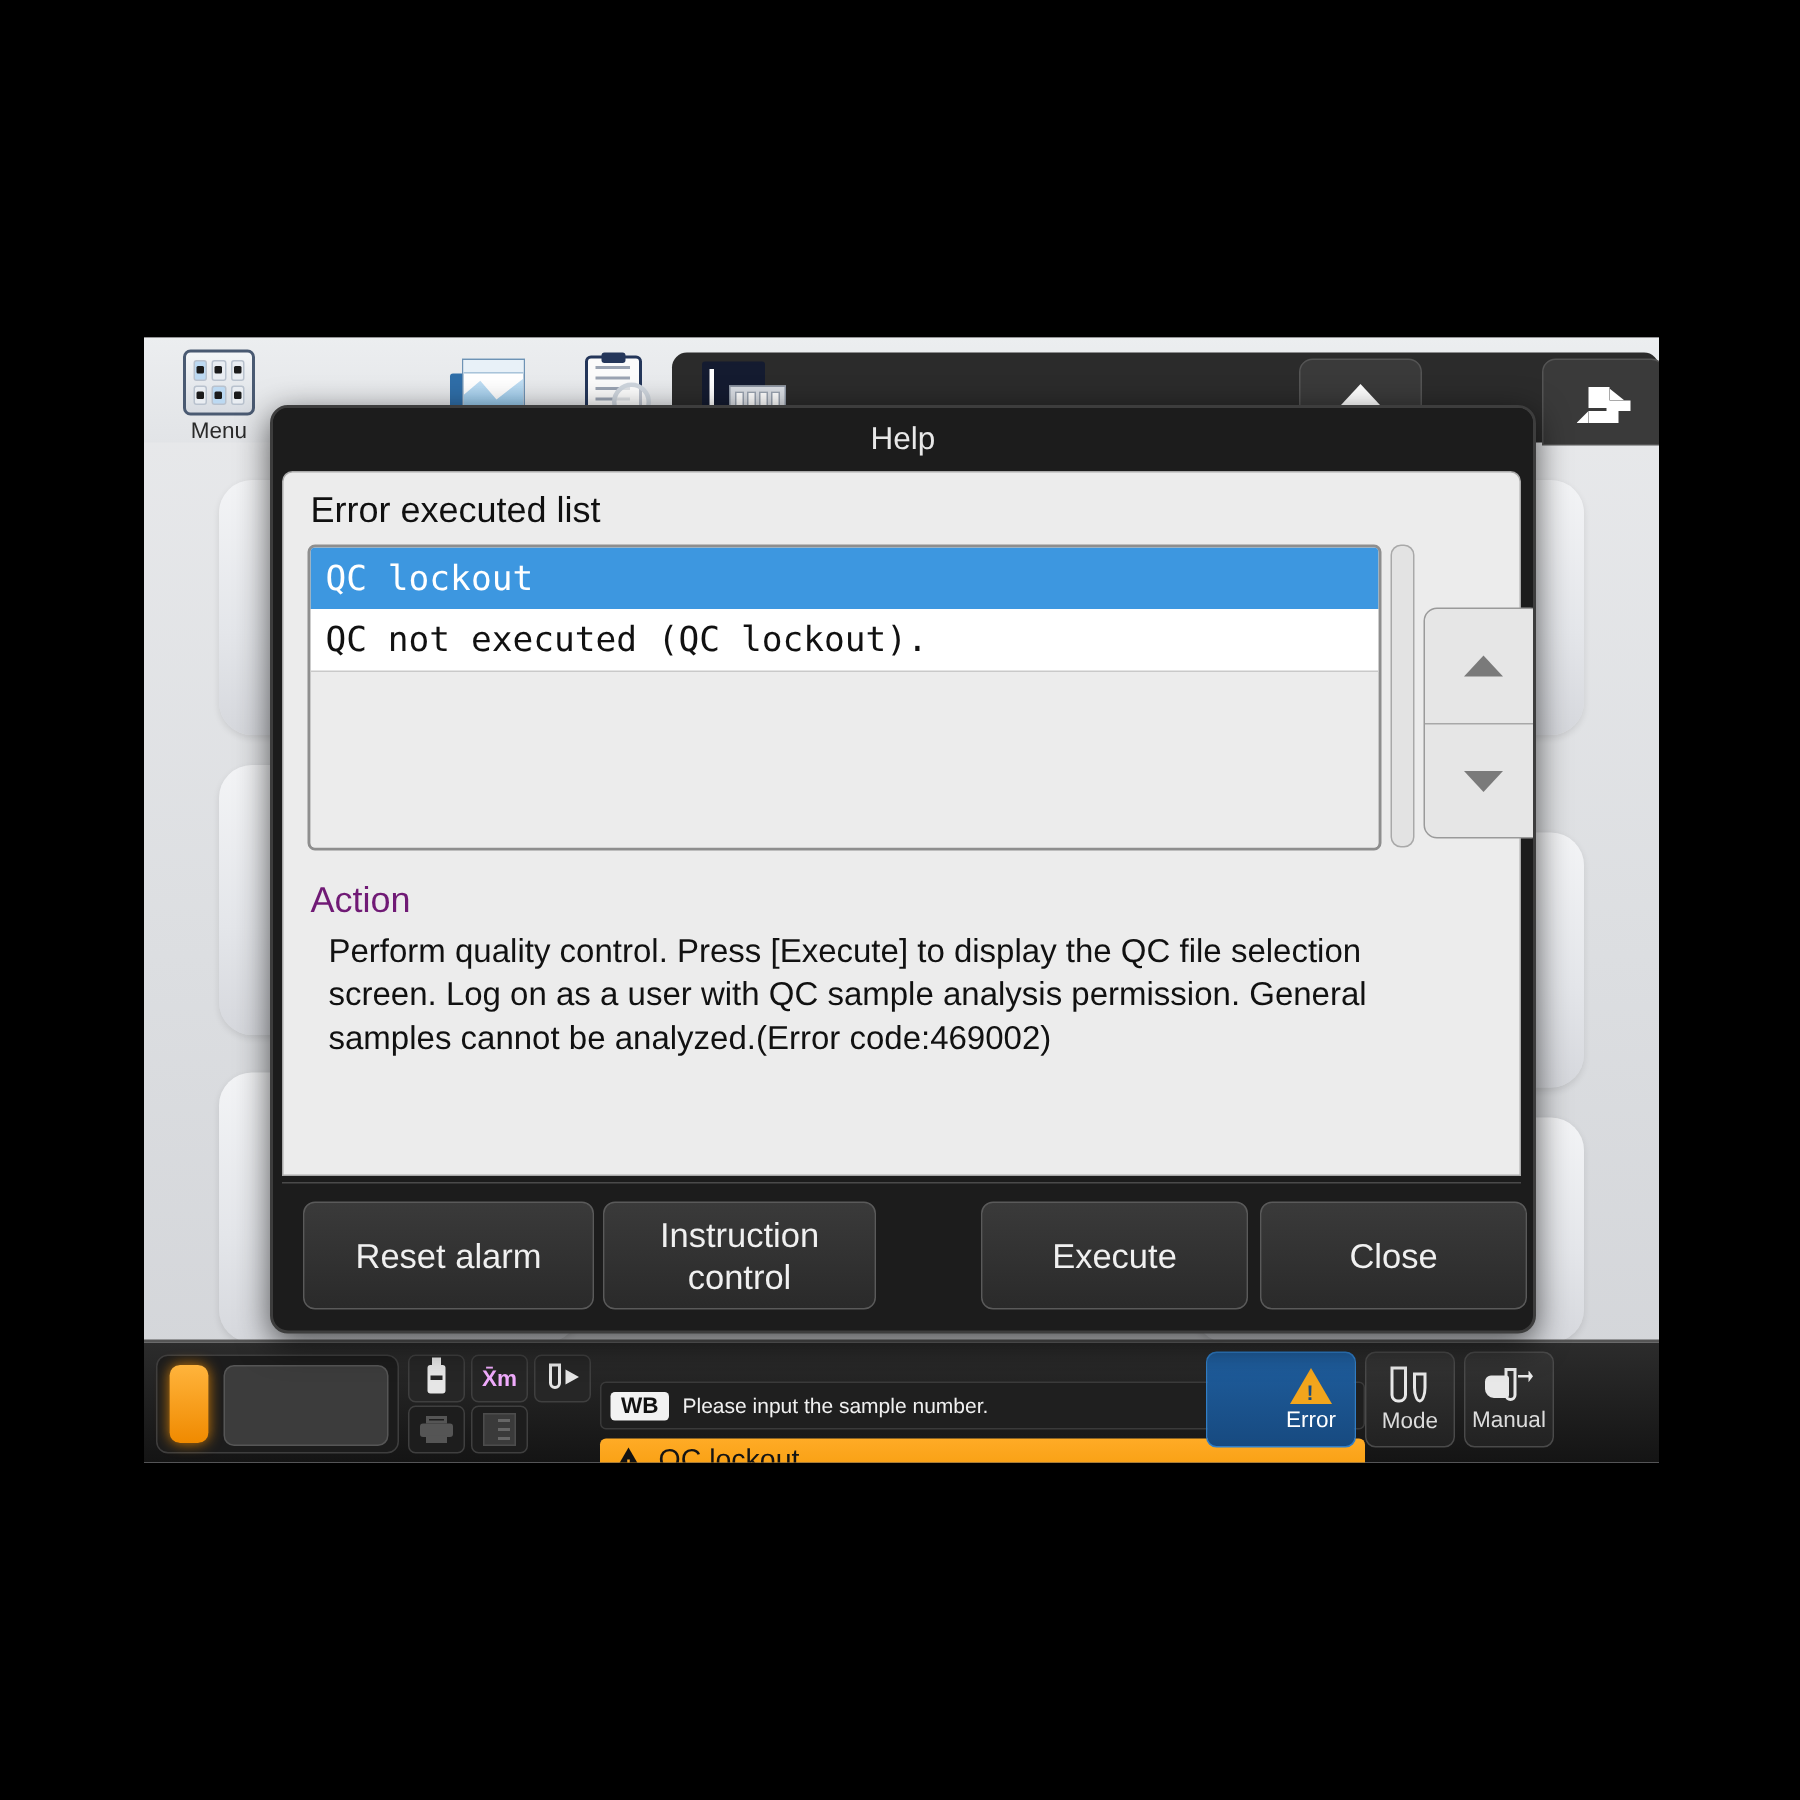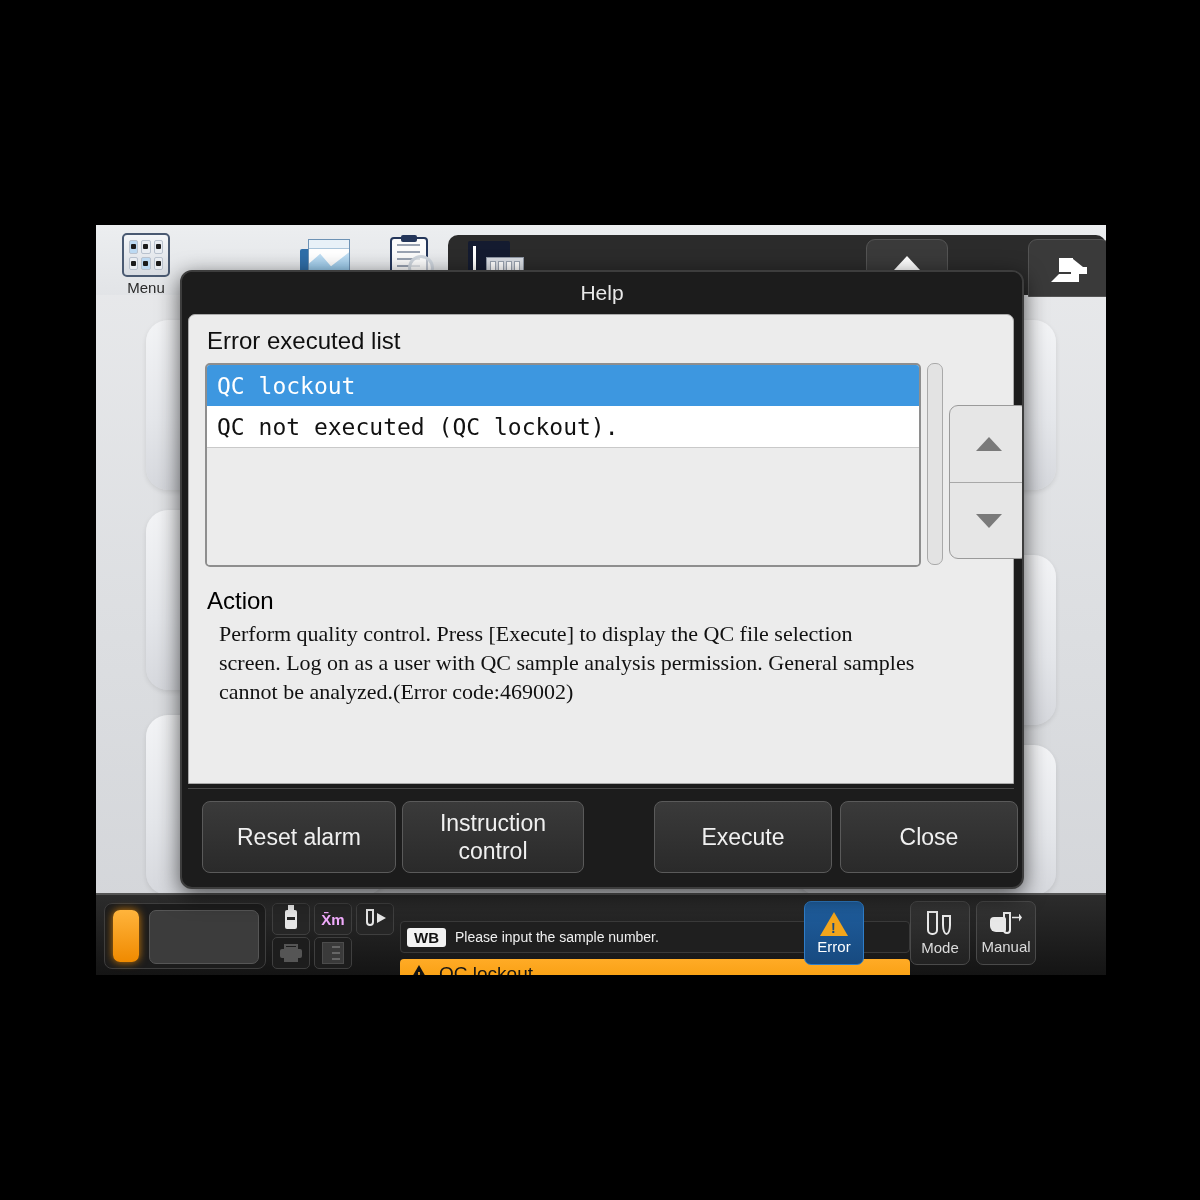--- a/index.html
+++ b/index.html
@@ -129,21 +129,21 @@
     border-radius:4px;display:flex;align-items:center;padding:0 8px;}
   .warn-tri{width:0;height:0;border-left:11px solid transparent;border-right:11px solid transparent;
     border-bottom:19px solid #111;position:relative;margin-right:9px;}
   .warn-tri::after{content:"!";position:absolute;left:-2px;top:5px;color:#ffab26;font-size:12px;font-weight:bold;}
   .alerttext{color:#141414;font-size:19px;}
 
   .sbtn{position:absolute;top:6px;width:58px;height:62px;border-radius:7px;border:1px solid #4a4a4a;
     background:linear-gradient(180deg,#343434,#222);display:flex;flex-direction:column;
     align-items:center;justify-content:center;gap:2px;}
   .sbtn .lab{color:#dcdcdc;font-size:15px;}
-  .sbtn.error{left:708px;background:linear-gradient(180deg,#1f5e9e,#174a80);border-color:#2f7ec9;}
+  .sbtn.error{left:708px;background:linear-gradient(180deg,#1f5e9e,#174a80);border-color:#2f7ec9;padding-left:40px;}
   .sbtn.error .lab{color:#fff;}
   .sbtn.mode{left:814px;}
   .sbtn.manual{left:880px;text-align:right;}
   .tri-warn{width:0;height:0;border-left:14px solid transparent;border-right:14px solid transparent;
     border-bottom:24px solid #f2a51c;position:relative;}
   .tri-warn::after{content:"!";position:absolute;left:-3px;top:8px;color:#174a80;font-size:14px;font-weight:bold;}
   .mode-ic{width:30px;height:26px;position:relative;}
   .mode-ic .t1{position:absolute;left:2px;top:0;width:11px;height:24px;border:2px solid #e8e8e8;
     border-radius:0 0 5px 5px;box-sizing:border-box;}
   .mode-ic .t2{position:absolute;left:17px;top:4px;width:9px;height:20px;border:2px solid #e8e8e8;
@@ -172,22 +172,22 @@
   .listfill{background:#ececec;height:118px;}
   .scrolltrack{position:absolute;left:722px;top:0;width:14px;height:200px;
     background:#e3e3e3;border:1px solid #a9a9a9;border-radius:7px;}
   .arrowbox{position:absolute;left:744px;top:42px;width:78px;height:152px;
     background:#e6e6e6;border:1px solid #9a9a9a;border-radius:9px;overflow:hidden;}
   .arrowbox .half{height:76px;display:flex;align-items:center;justify-content:center;}
   .arrowbox .half.top{border-bottom:1px solid #a8a8a8;}
   .tri-up{width:0;height:0;border-left:13px solid transparent;border-right:13px solid transparent;border-bottom:14px solid #7a7a7a;}
   .tri-dn{width:0;height:0;border-left:13px solid transparent;border-right:13px solid transparent;border-top:14px solid #7a7a7a;}
 
-  .action-title{font-size:24px;color:#000000;margin:18px 0 4px 2px;}
-  .action-text{font-size:22px;color:#111;line-height:29px;margin-left:14px;max-width:700px;font-family:Liberation Serif, serif;}
+  .action-title{font-size:24px;color:#701a75;margin:18px 0 4px 2px;}
+  .action-text{font-size:22px;color:#111;line-height:29px;margin-left:14px;max-width:700px;}
 
   .dlg-footer{position:absolute;left:6px;bottom:6px;width:826px;height:92px;background:#1c1c1c;
     border-top:1px solid #4a4a4a;}
   .dbtn{position:absolute;top:12px;height:70px;background:linear-gradient(180deg,#3a3a3a,#2a2a2a);
     border:1px solid #5a5a5a;border-radius:8px;color:#f0f0f0;font-size:23px;
     display:flex;align-items:center;justify-content:center;text-align:center;line-height:28px;}
   .dbtn.reset{left:14px;width:192px;}
   .dbtn.instr{left:214px;width:180px;}
   .dbtn.exec{left:466px;width:176px;}
   .dbtn.close{left:652px;width:176px;}

